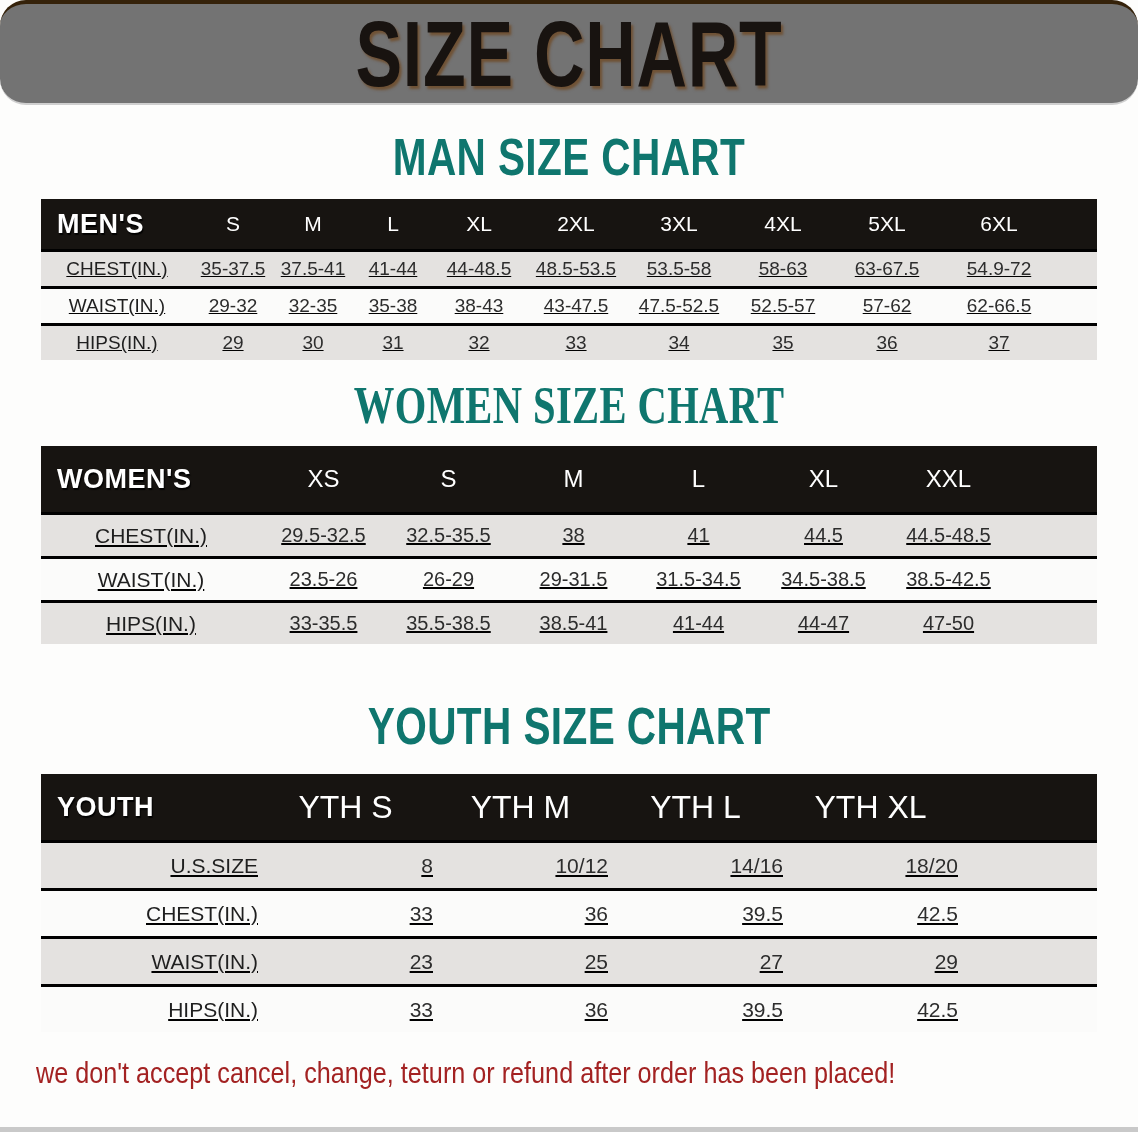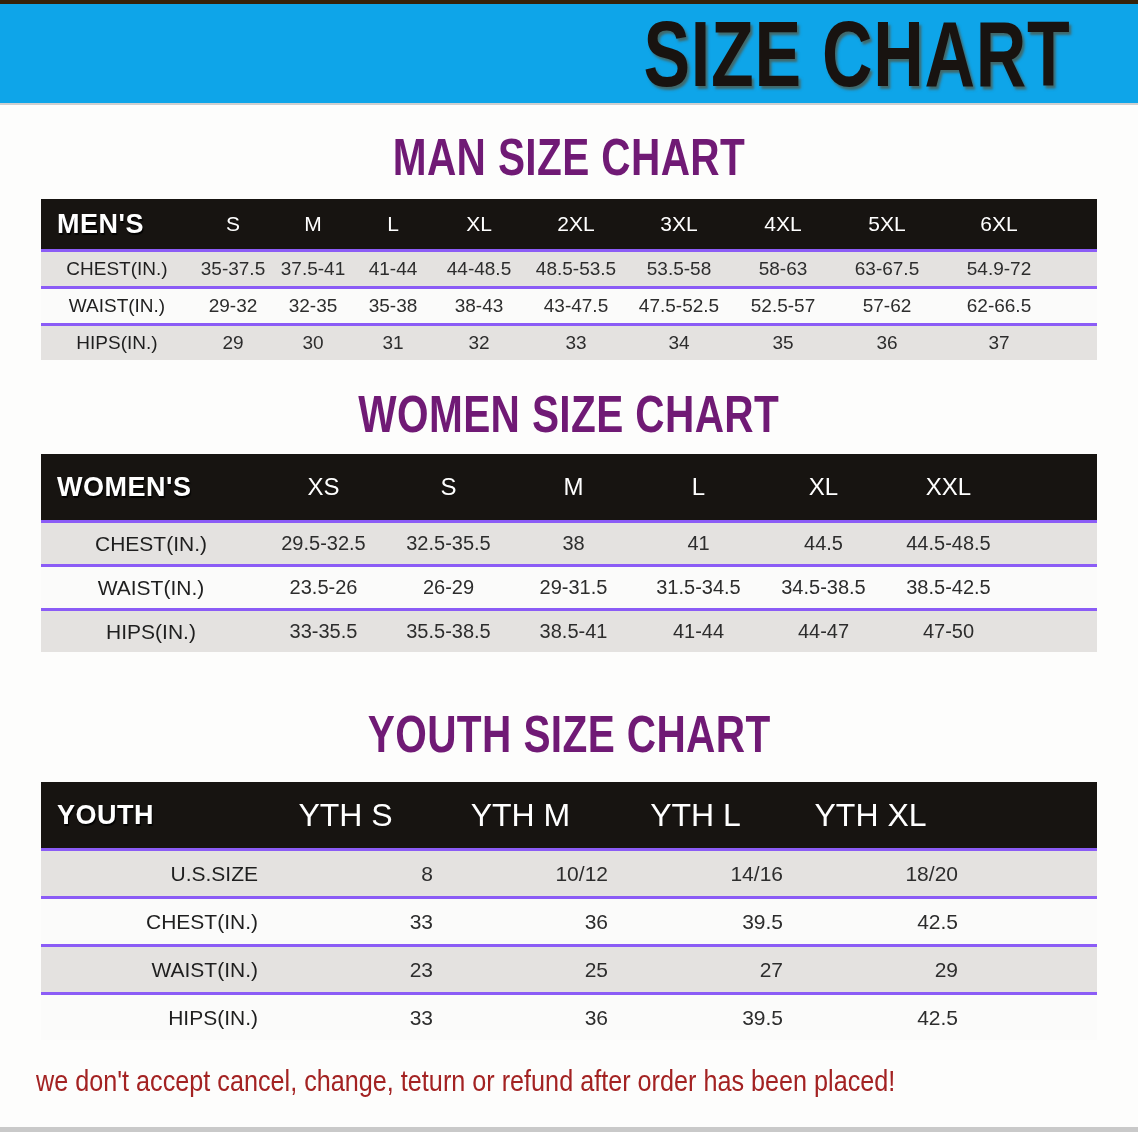--- a/index.html
+++ b/index.html
@@ -11,51 +11,51 @@
   .page {
     position: relative;
     width: 1138px; height: 1132px;
     background: #fdfdfc;
     overflow: hidden;
   }
 
   
   .banner {
     height: 99px;
-    background: #0ea5e9;
+    background: #737373;
     border-top: 4px solid #35220a;
     border-bottom: 2px solid #cfcfcf;
-    display: flex; align-items: center; justify-content: flex-end;
+    display: flex; align-items: center; justify-content: center; border-radius: 26px;
   }
   .banner-title {
     display: inline-block;
     font-weight: bold;
     font-size: 92px;
     line-height: 1;
     color: #181310;
     transform: scaleX(0.76);
     letter-spacing: 1px;
     text-shadow: 3px 3px 3px rgba(110, 55, 0, 0.55);
     white-space: nowrap;
   }
 
   
   .section-title {
     margin: 0; text-align: center;
-    font-weight: bold; color: #701a75;
+    font-weight: bold; color: #0f766e;
     font-size: 52px; line-height: 1.0;
     white-space: nowrap;
   }
   .section-title .squish {
     display: inline-block;
     transform: scaleX(0.78);
     letter-spacing: 0.5px;
   }
   .men-section   .section-title { margin: 26px 0 16px; }
-  .women-section .section-title { margin: 28px 0 14px; }
+  .women-section .section-title { margin: 20px 0 14px; font-family: Liberation Serif, serif; }
   .youth-section .section-title { margin: 56px 0 22px; }
 
   
   .size-table {
     border-collapse: collapse;
     table-layout: fixed;
     width: 1056px;
     margin: 0 auto;
   }
   .size-table thead th {
@@ -67,21 +67,21 @@
     margin-left: 20px;
   }
   .size-table thead th.h-label {
     text-align: left;
     padding-left: 16px;
     font-weight: bold;
     font-size: 27px;
     letter-spacing: 0.5px;
     text-shadow: 1px 2px 1px rgba(0,0,0,0.9);
   }
-  .size-table tbody tr { border-top: 3px solid #8b5cf6; }
+  .size-table tbody tr { border-top: 3px solid #000000; text-decoration: underline; }
   .size-table tbody tr:nth-child(odd)  { background: #e4e2e0; }
   .size-table tbody tr:nth-child(even) { background: #fbfbfa; }
   .size-table td {
     text-align: center;
     color: #2d2d2d;
     padding: 0;
   }
   .size-table td.r-label { color: #1f1f1f; }
 
   .men-table   thead th { height: 46px; font-size: 21px; }

